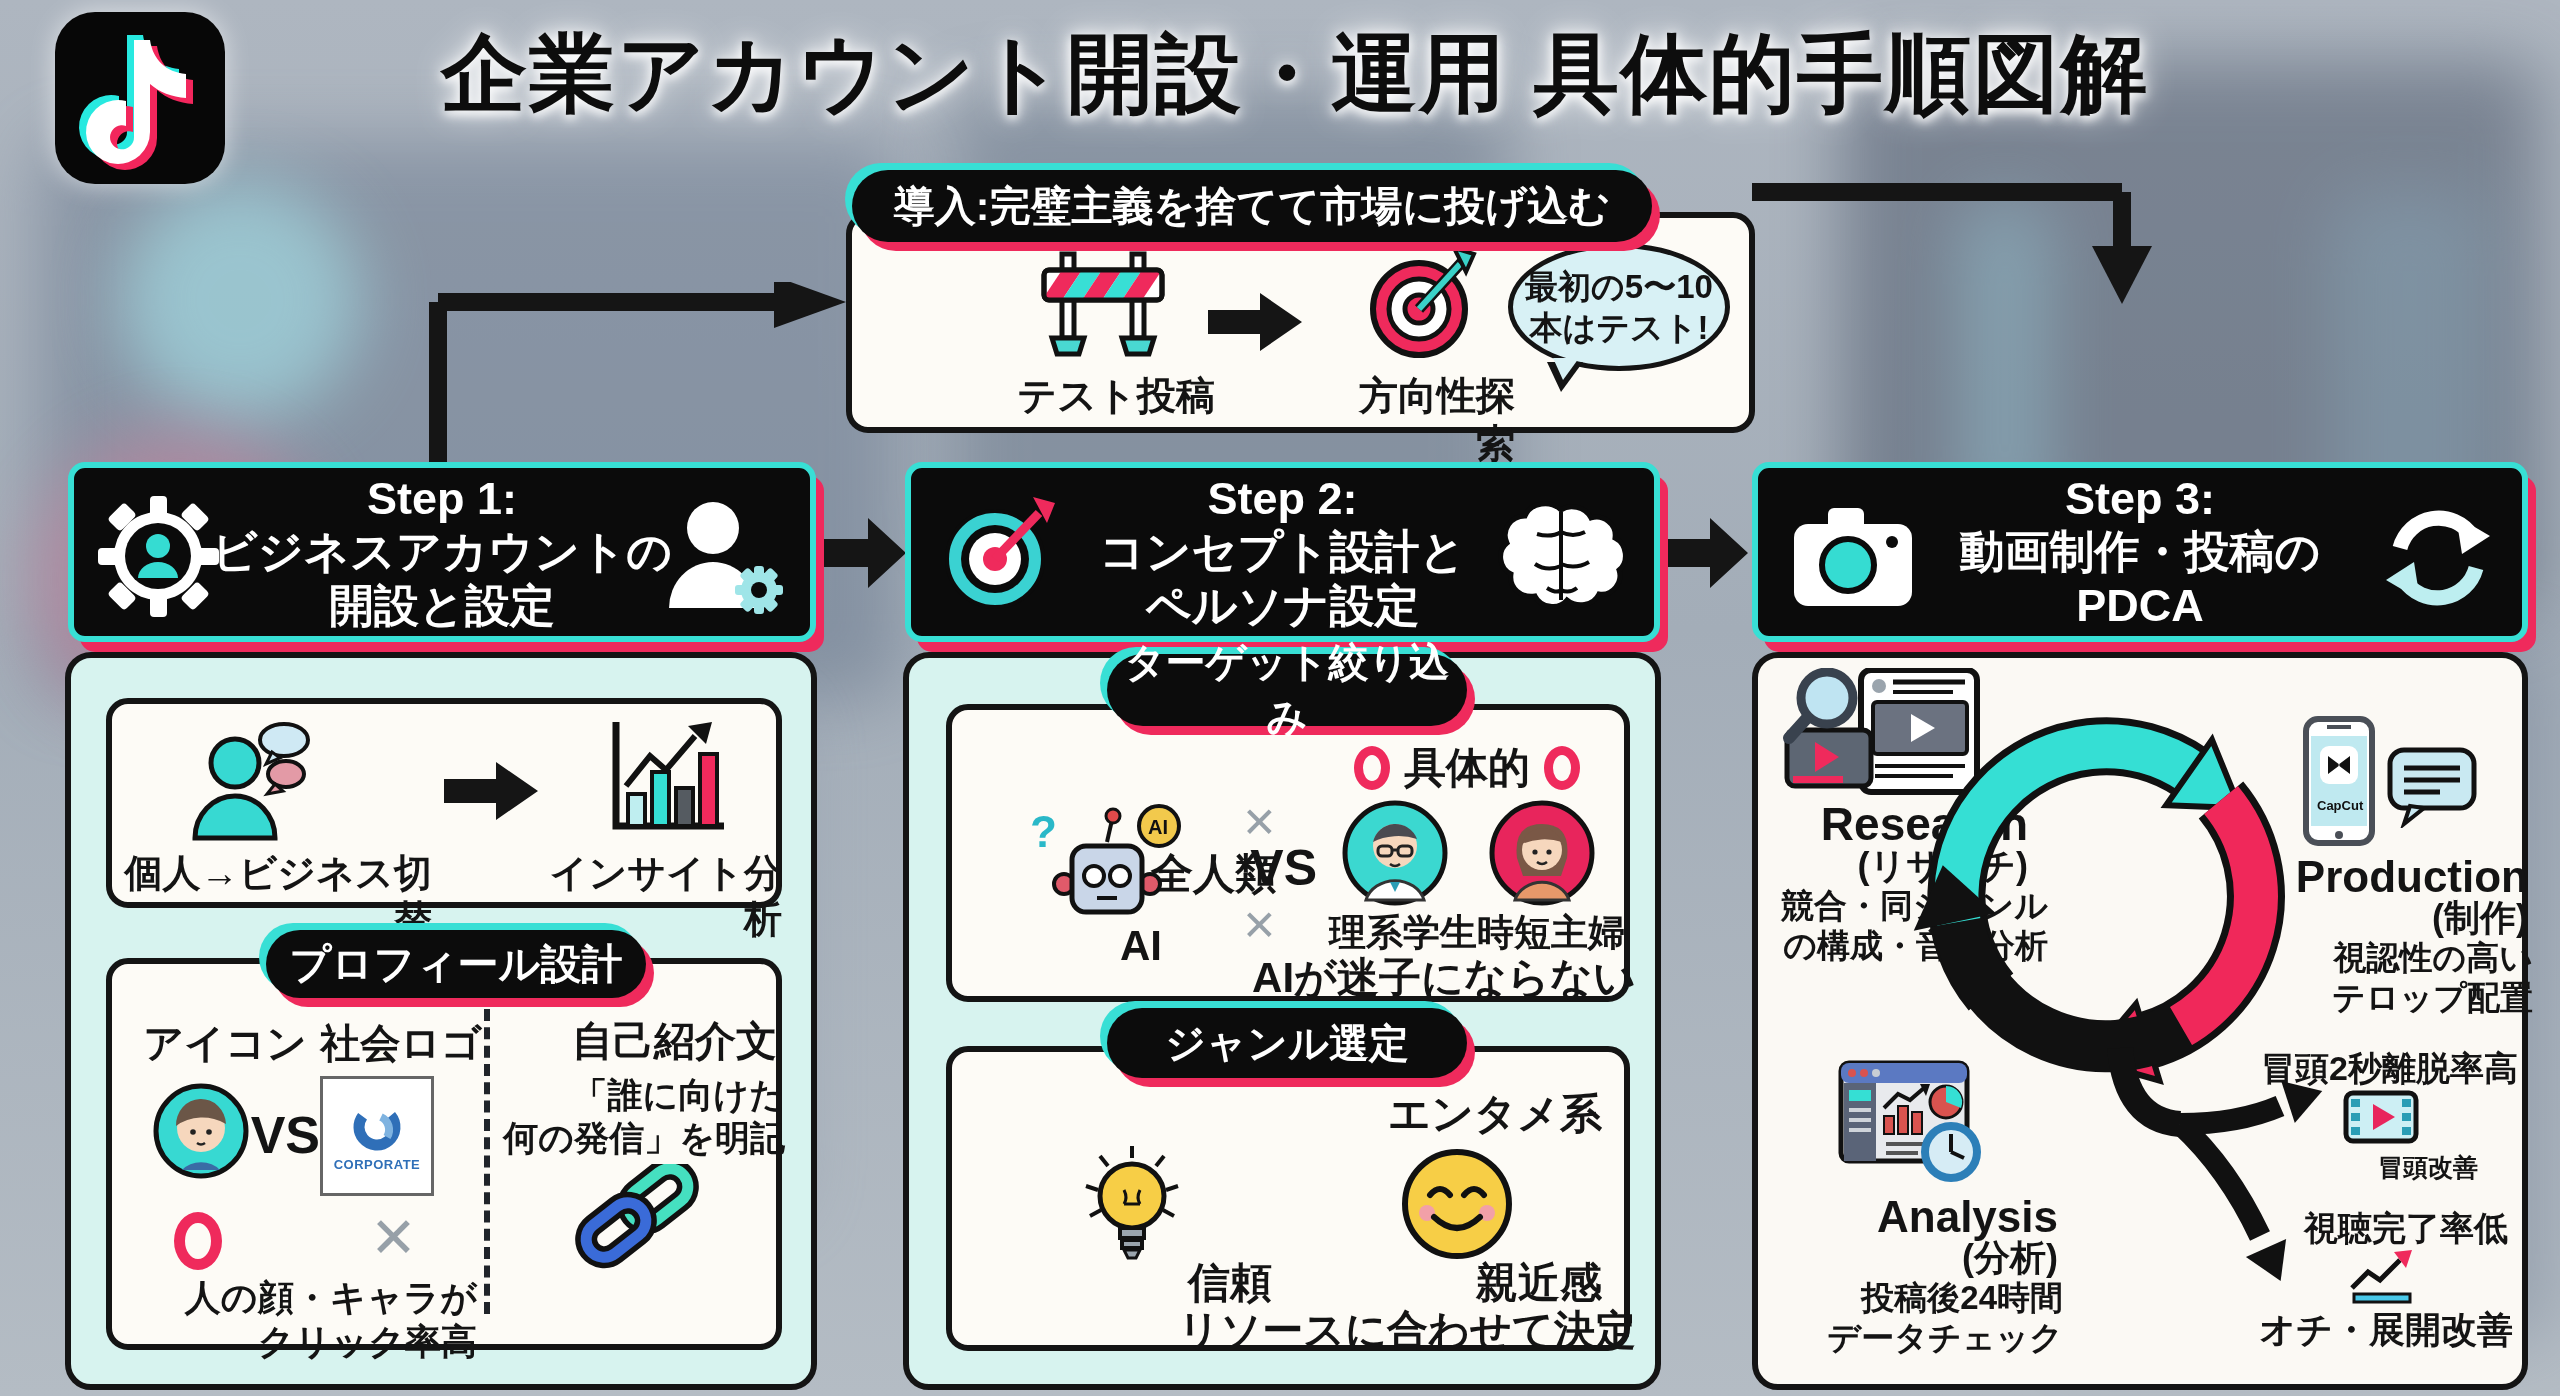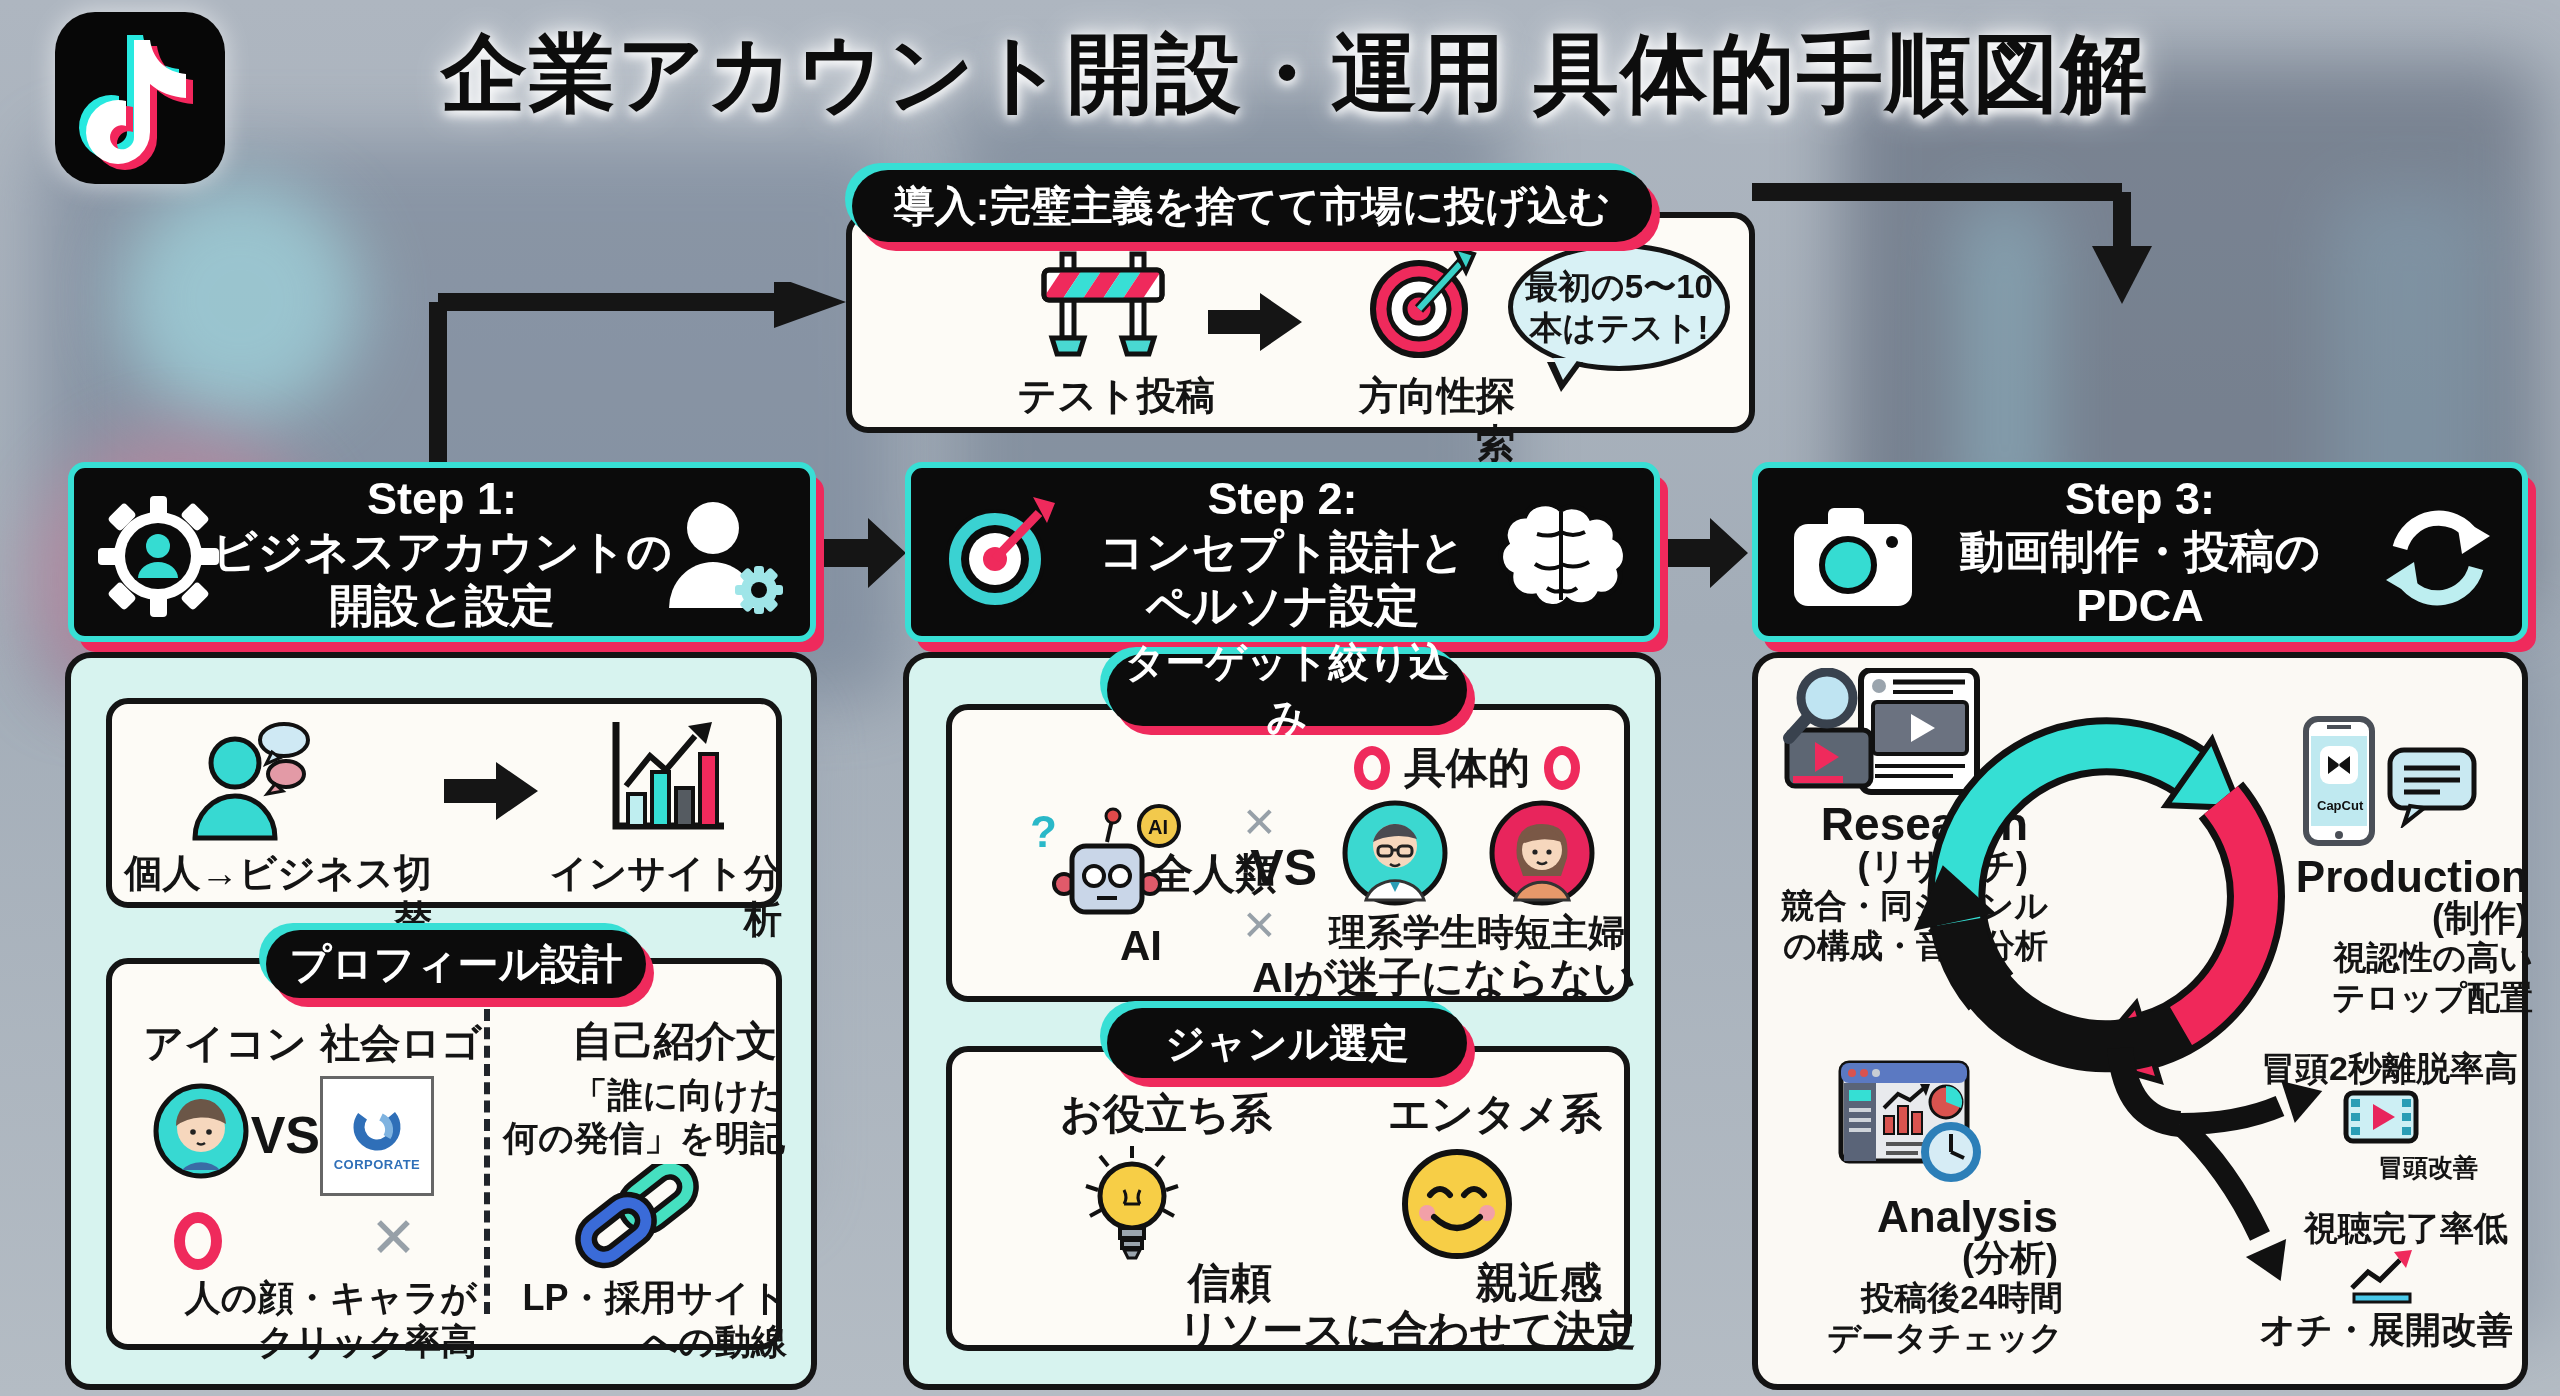--- a/index.html
+++ b/index.html
@@ -227,22 +227,20 @@
       <div class="lbl" style="left:388px;top:110px;width:285px;font-size:35px">「誰に向けた
 何の発信」を明記</div>
       <svg class="hicon" style="left:455px;top:200px" width="140" height="105" viewBox="0 0 140 105">
         <g fill="none" stroke-linecap="round">
           <rect x="58" y="14" width="66" height="36" rx="18" transform="rotate(-38 91 32)" stroke="#111" stroke-width="22"></rect>
           <rect x="58" y="14" width="66" height="36" rx="18" transform="rotate(-38 91 32)" stroke="#45e0c0" stroke-width="11"></rect>
           <rect x="16" y="48" width="66" height="36" rx="18" transform="rotate(-38 49 66)" stroke="#111" stroke-width="22"></rect>
           <rect x="16" y="48" width="66" height="36" rx="18" transform="rotate(-38 49 66)" stroke="#3a6bd8" stroke-width="11"></rect>
         </g>
       </svg>
-      <div class="lbl" style="left:385px;top:312px;width:290px;font-size:36px">LP・採用サイト
-への動線</div>
     </div>
   </div>
 
   <div class="header" style="left:905px;top:462px;width:755px;height:180px">
     <svg class="hicon" style="left:26px;top:25px" width="125" height="125" viewBox="0 0 125 125">
       <circle cx="58" cy="66" r="48" fill="#3ad2d2" stroke="#0b0b0b" stroke-width="4"></circle>
       <circle cx="58" cy="66" r="34" fill="#0b0b0b"></circle>
       <circle cx="58" cy="66" r="26" fill="#fff"></circle>
       <circle cx="58" cy="66" r="12" fill="#ef2a5c"></circle>
       <line x1="58" y1="66" x2="102" y2="20" stroke="#ef2a5c" stroke-width="9"></line>
@@ -312,21 +310,20 @@
       </svg>
       <div class="lbl" style="left:508px;top:200px;width:165px;font-size:37px">時短主婦</div>
       <div class="lbl" style="left:0px;top:242px;width:684px;font-size:42px">AIが迷子にならない</div>
     </div>
 
     <div class="badge" style="left:198px;top:350px;width:360px;height:70px;font-size:40px">
       <span>ジャンル選定</span>
     </div>
 
     <div class="box" style="left:37px;top:388px;width:684px;height:305px">
-      <div class="lbl" style="left:40px;top:36px;width:280px;font-size:42px">お役立ち系</div>
       <div class="lbl" style="left:370px;top:36px;width:280px;font-size:42px">エンタメ系</div>
       <svg class="hicon" style="left:118px;top:92px" width="125" height="120" viewBox="0 0 125 120">
         <g stroke="#111" stroke-width="4">
           <line x1="62" y1="2" x2="62" y2="14"></line>
             <line x1="30" y1="12" x2="38" y2="22"></line>
             <line x1="94" y1="12" x2="86" y2="22"></line>
           <line x1="16" y1="42" x2="28" y2="46"></line>
             <line x1="108" y1="42" x2="96" y2="46"></line>
           <line x1="20" y1="72" x2="31" y2="66"></line>
             <line x1="104" y1="72" x2="93" y2="66"></line>

